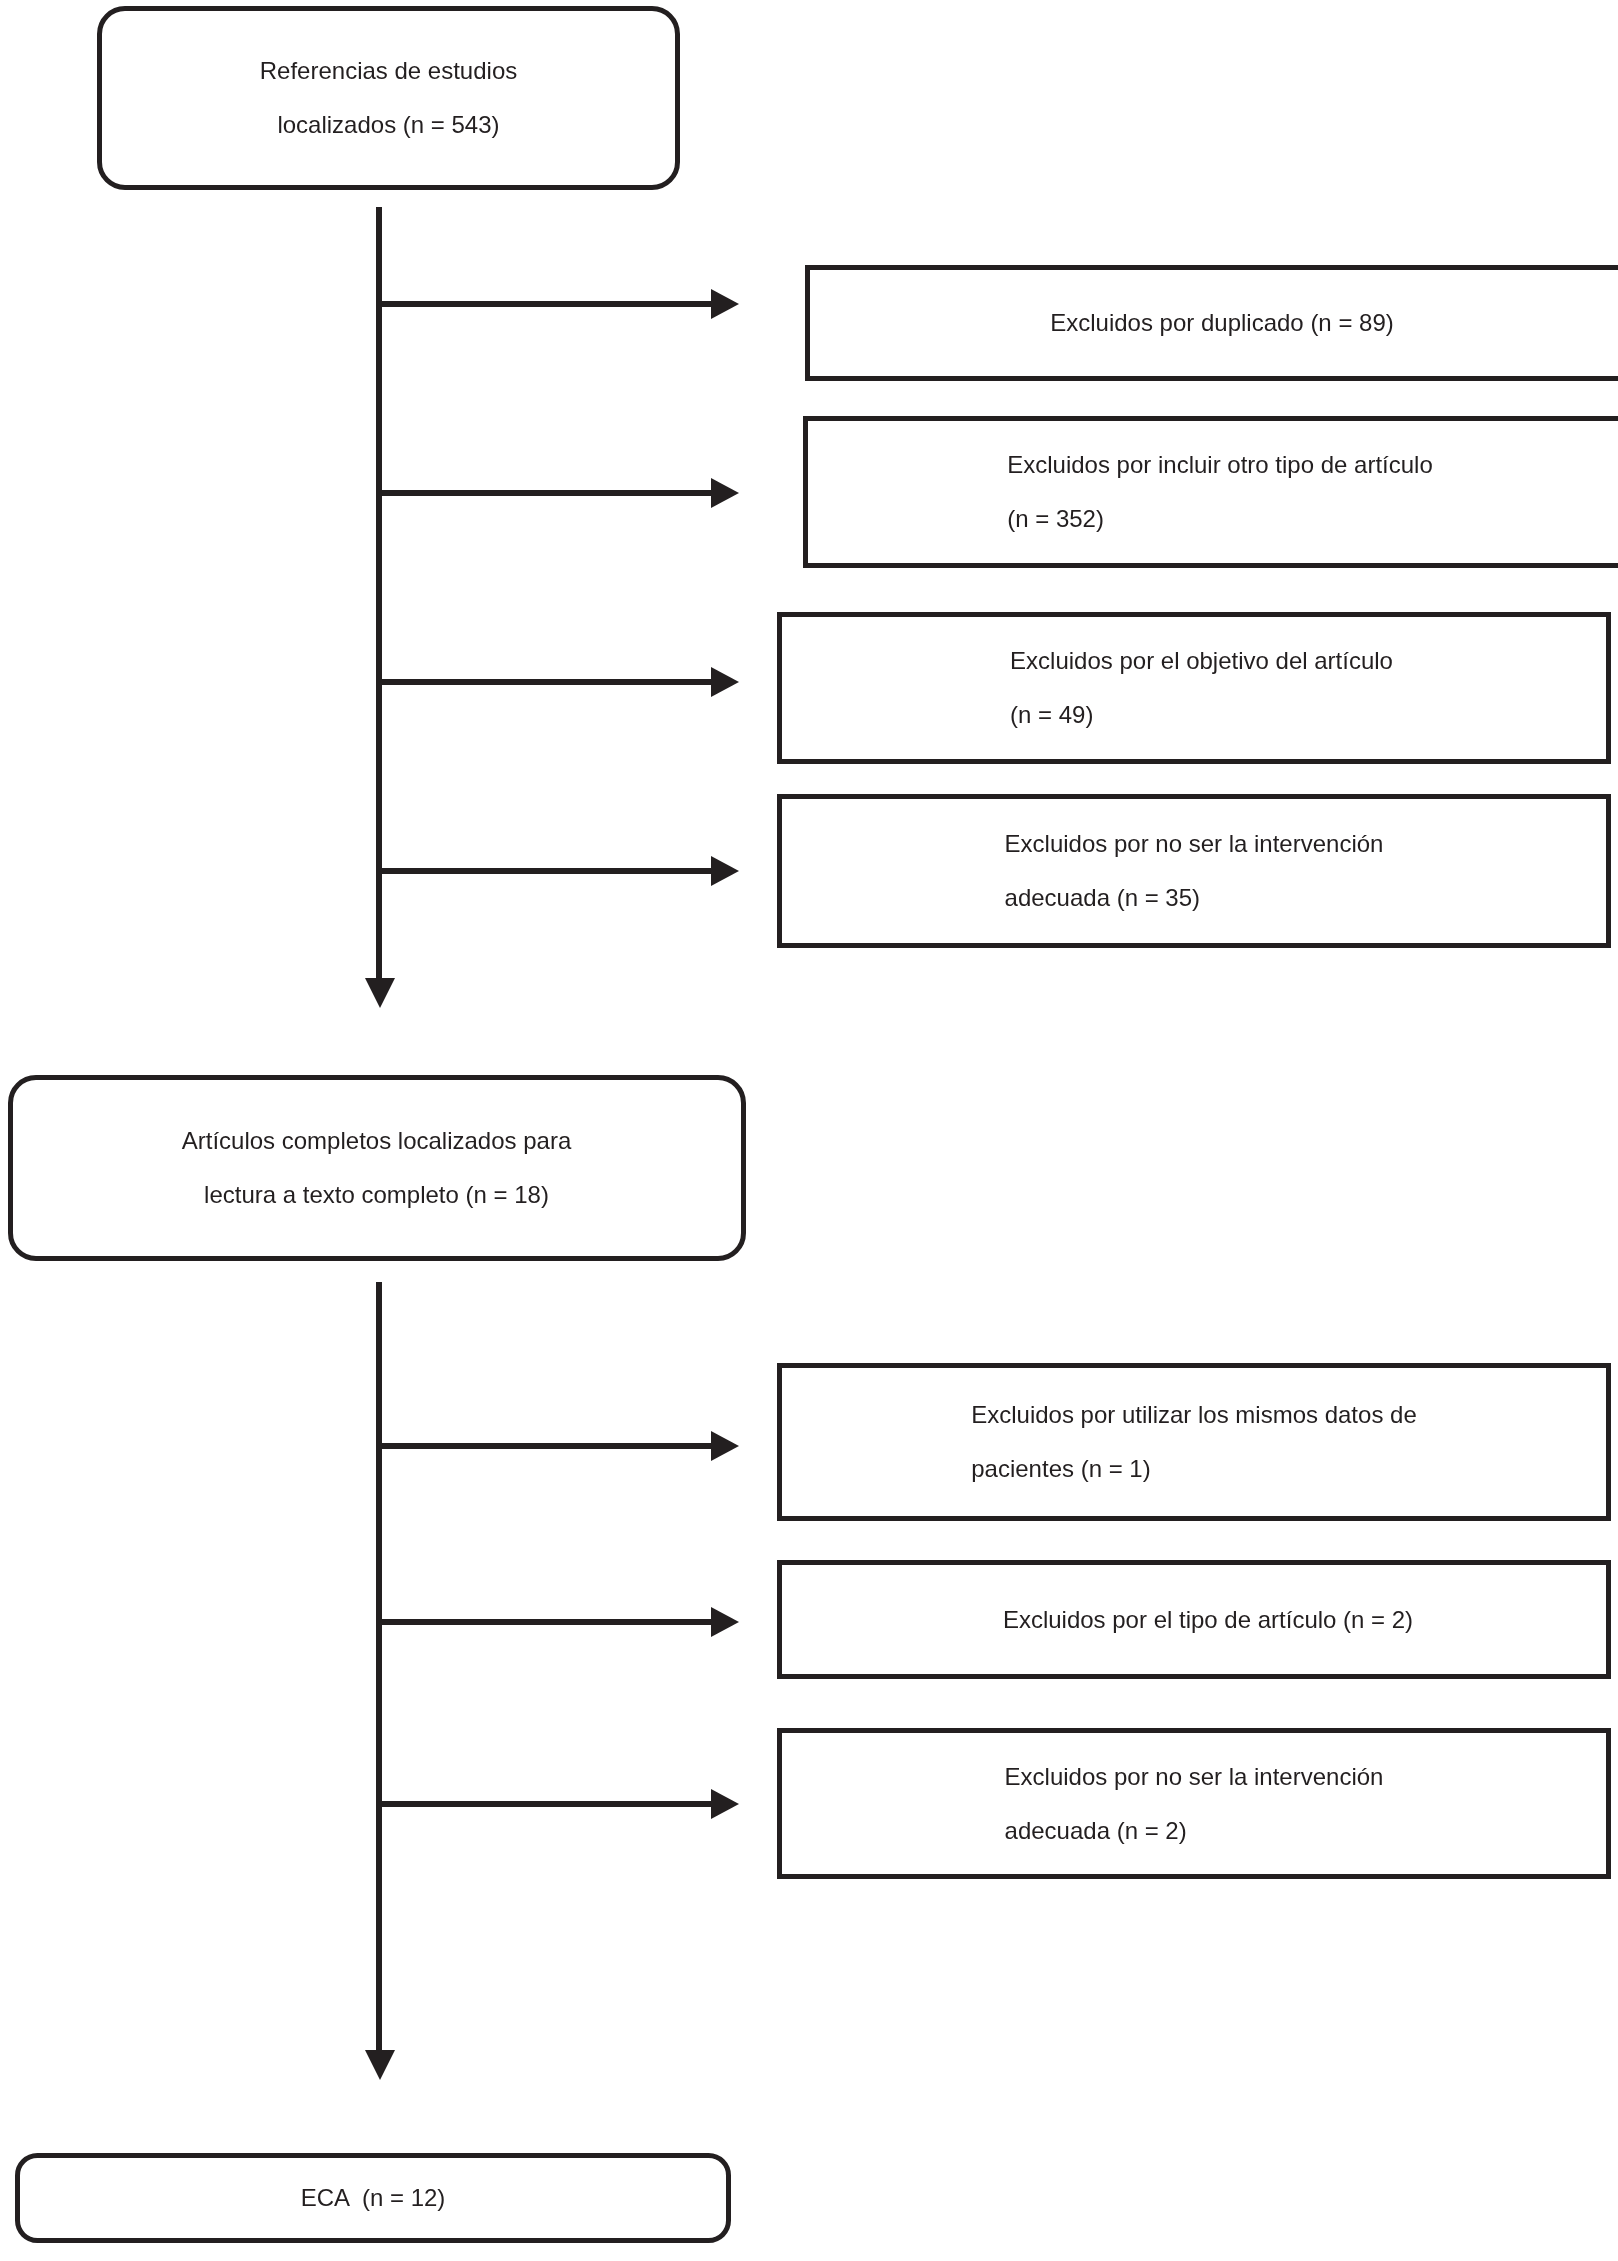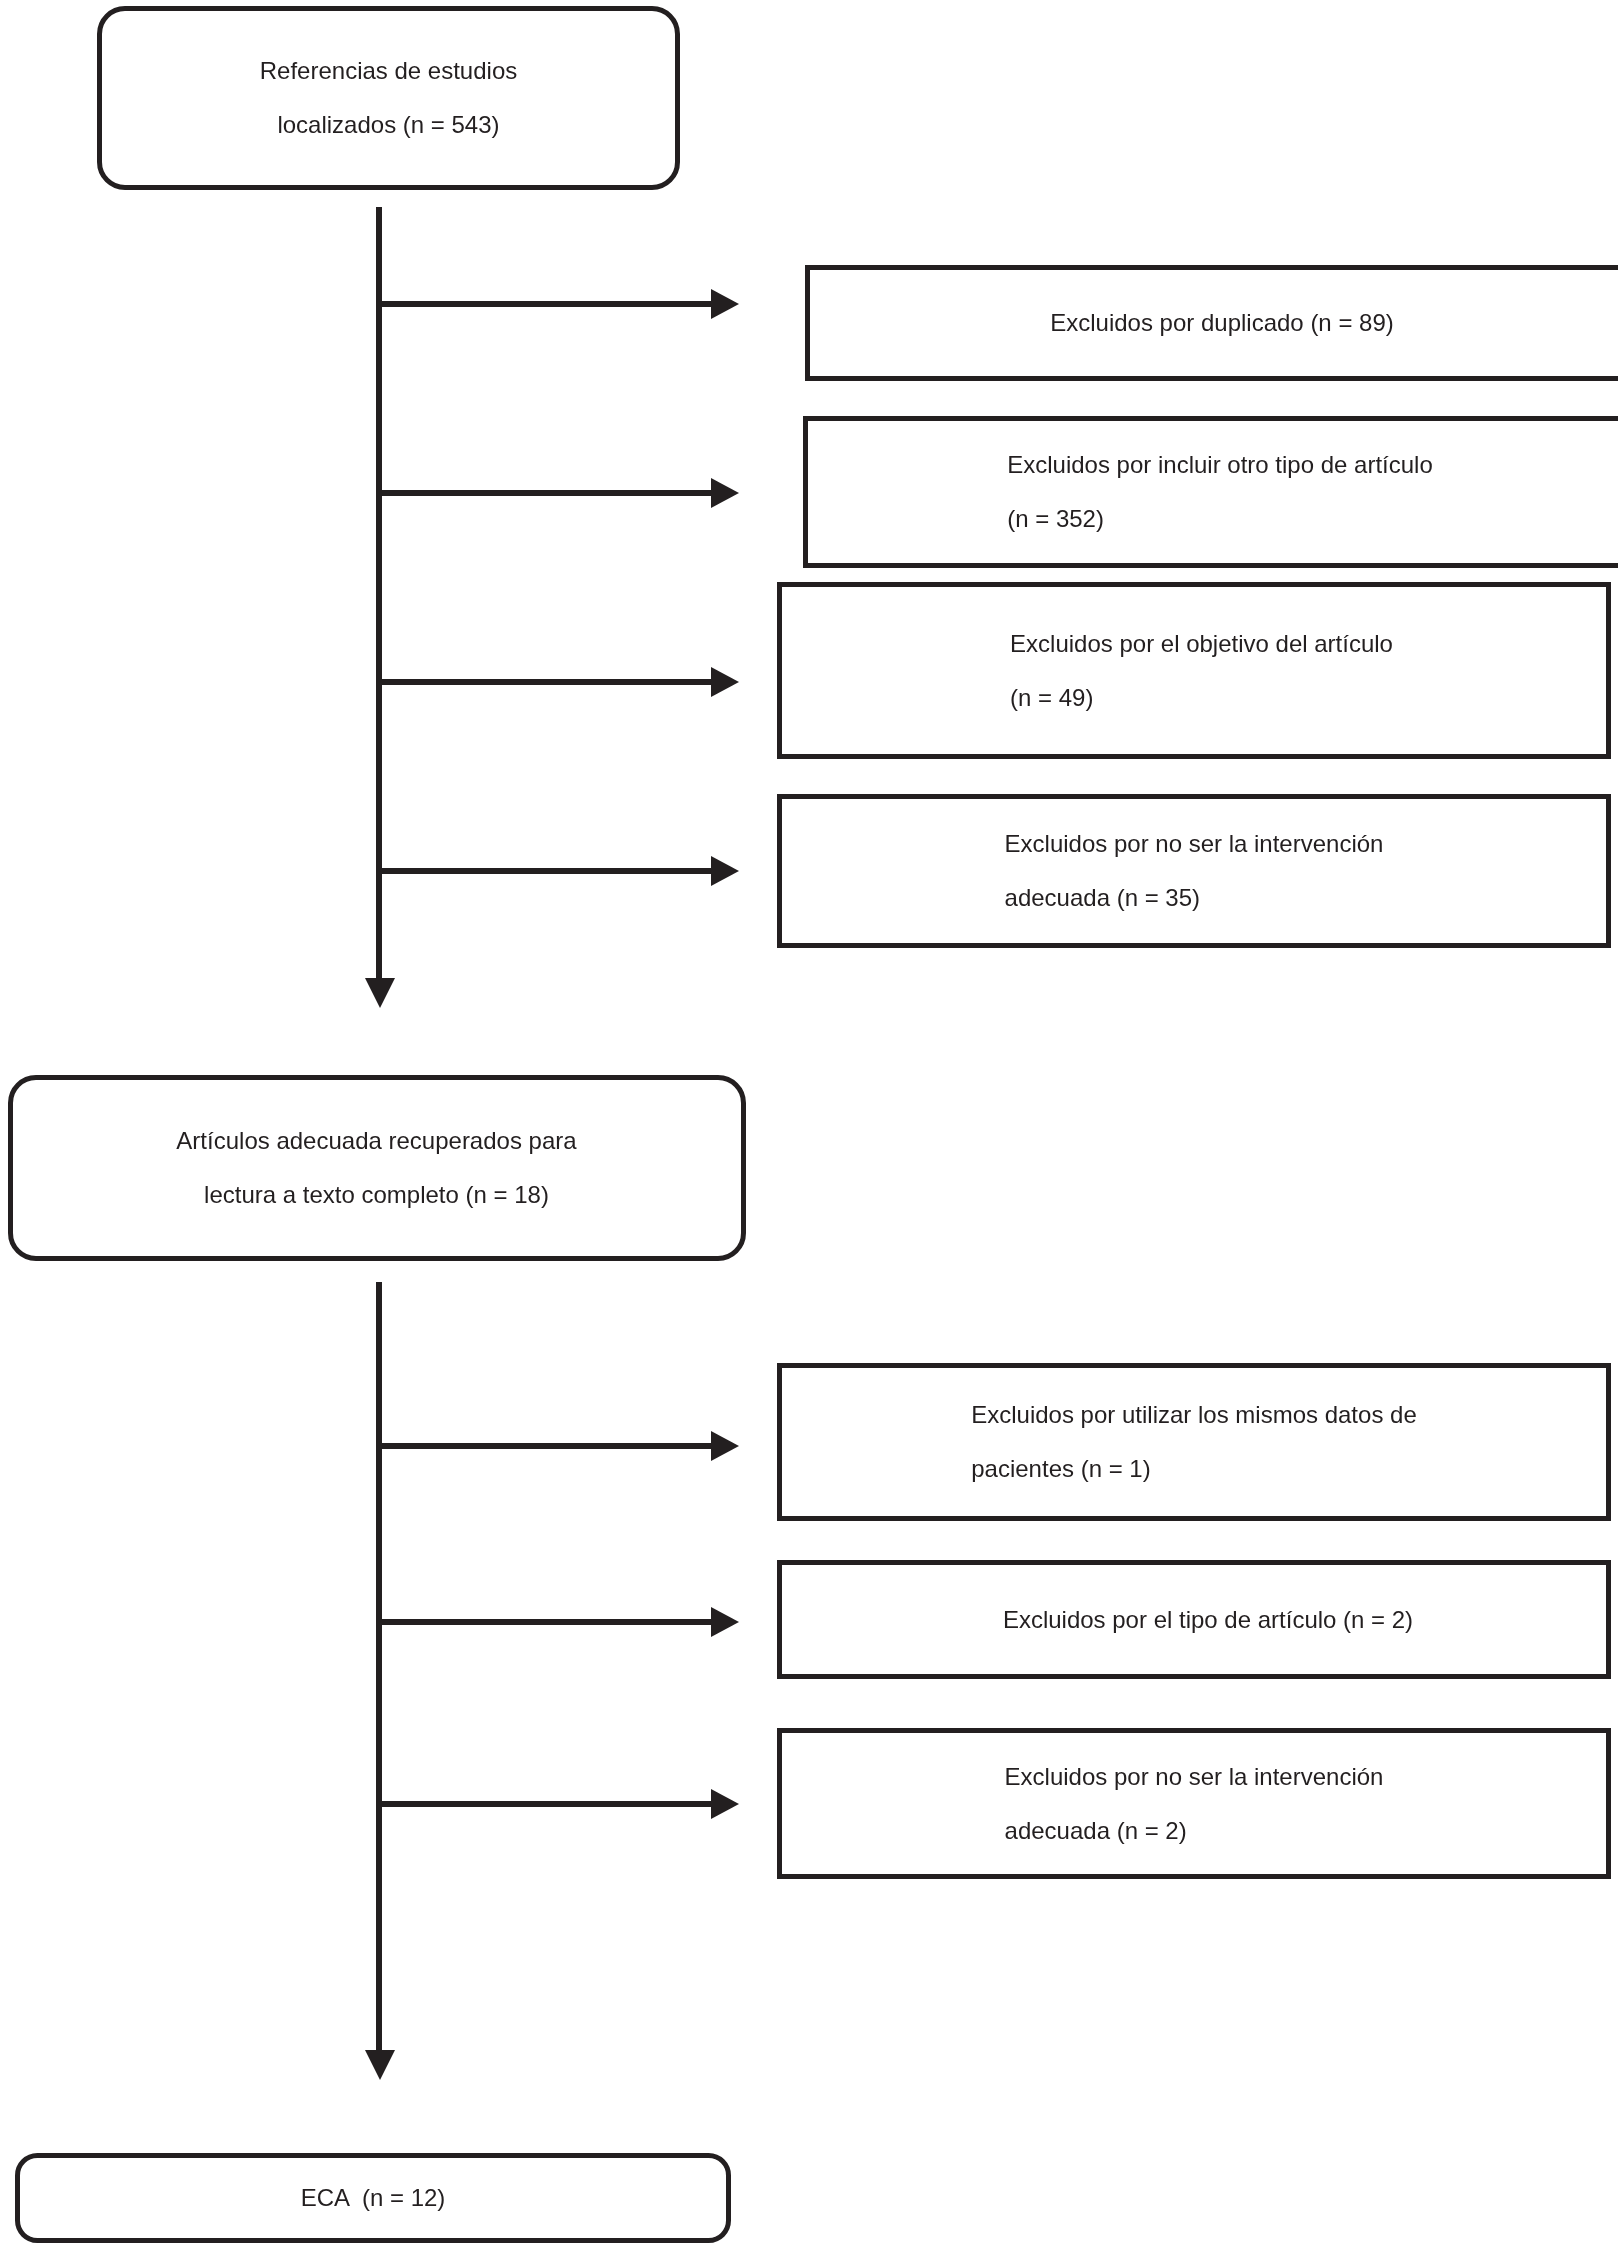--- a/index.html
+++ b/index.html
@@ -108,37 +108,37 @@
     </span>
   </div>
 
   <div class="box" style="left:803px; top:416px; width:834px; height:152px;">
     <span class="txt">
       <span class="line">Excluidos por incluir otro tipo de artículo</span>
       <span class="line">(n = 352)</span>
     </span>
   </div>
 
-  <div class="box" style="left:777px; top:582px; width:834px; height:177px;padding-left:15px;">
+  <div class="box" style="left:777px; top:612px; width:834px; height:152px;padding-left:15px;">
     <span class="txt">
       <span class="line">Excluidos por el objetivo del artículo</span>
       <span class="line">(n = 49)</span>
     </span>
   </div>
 
   <div class="box" style="left:777px; top:794px; width:834px; height:154px;">
     <span class="txt">
       <span class="line">Excluidos por no ser la intervención</span>
       <span class="line">adecuada (n = 35)</span>
     </span>
   </div>
 
   <div class="box rounded" style="left:7.5px; top:1075px; width:738px; height:186px;">
     <span class="txt centered">
-      <span class="line">Artículos adecuada recuperados para</span>
+      <span class="line">Artículos completos localizados para</span>
       <span class="line">lectura a texto completo (n = 18)</span>
     </span>
   </div>
 
   <div class="vline" style="left:376px; top:1282px; height:768px;"></div>
   <div class="head-down" style="left:365px; top:2050px;"></div>
 
   <div class="hline" style="left:379px; top:1443px; width:333px;"></div>
   <div class="head-right" style="left:711px; top:1431px;"></div>
 

